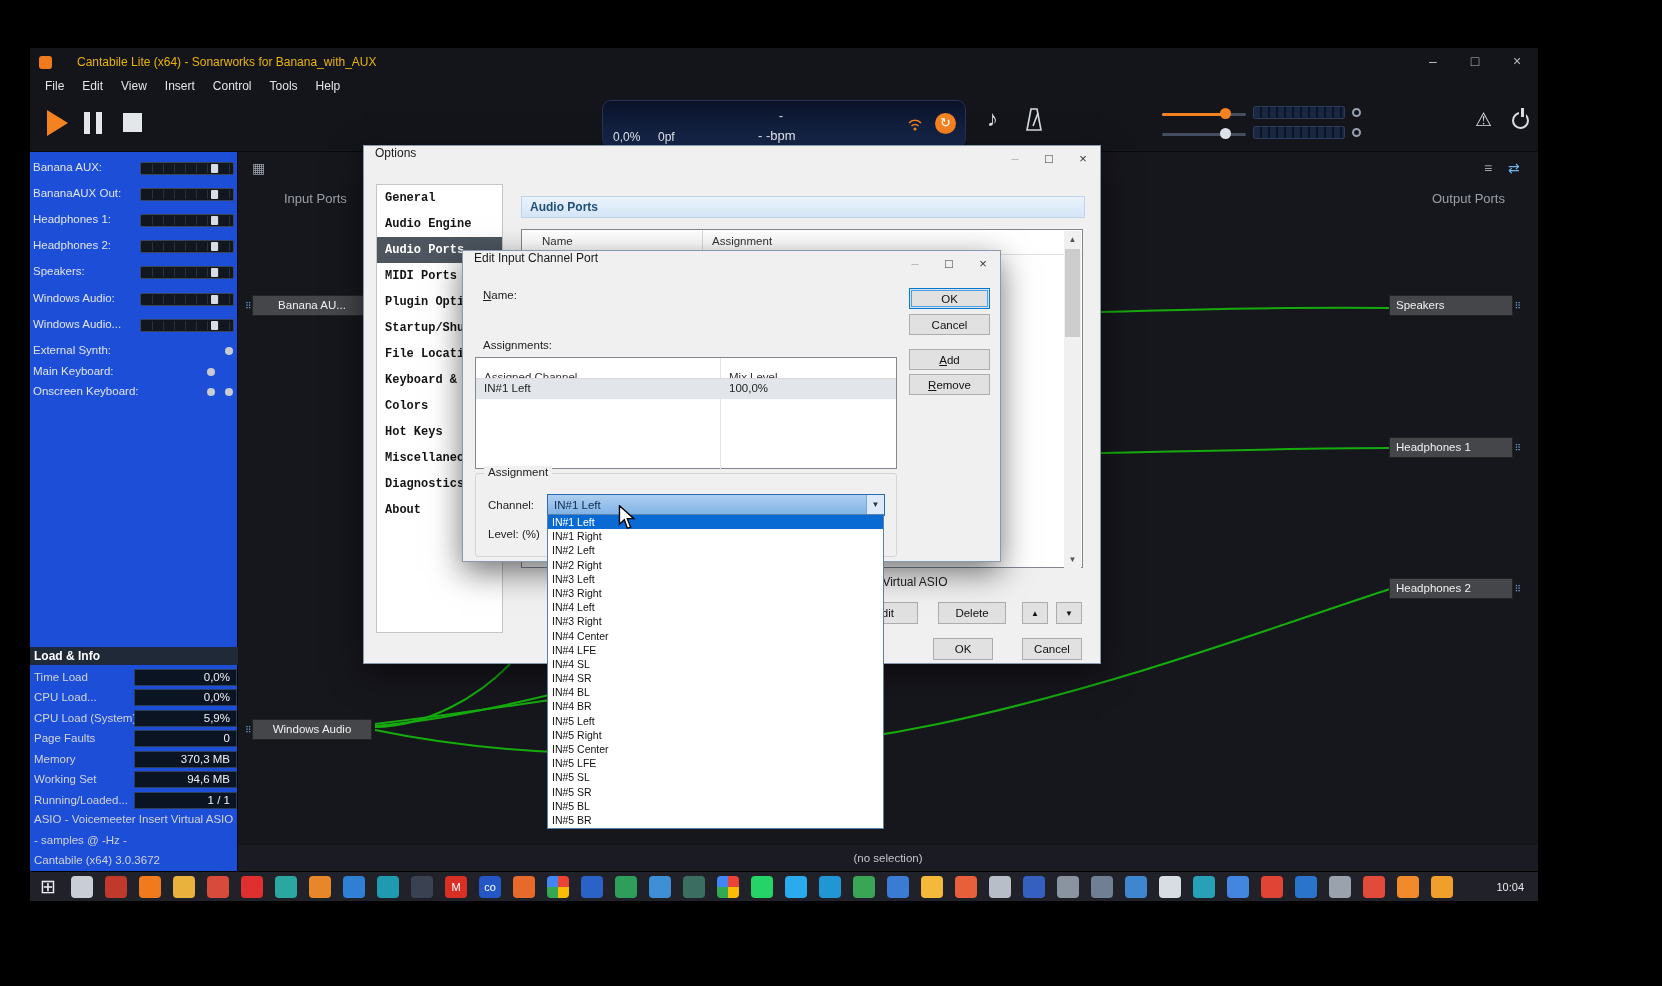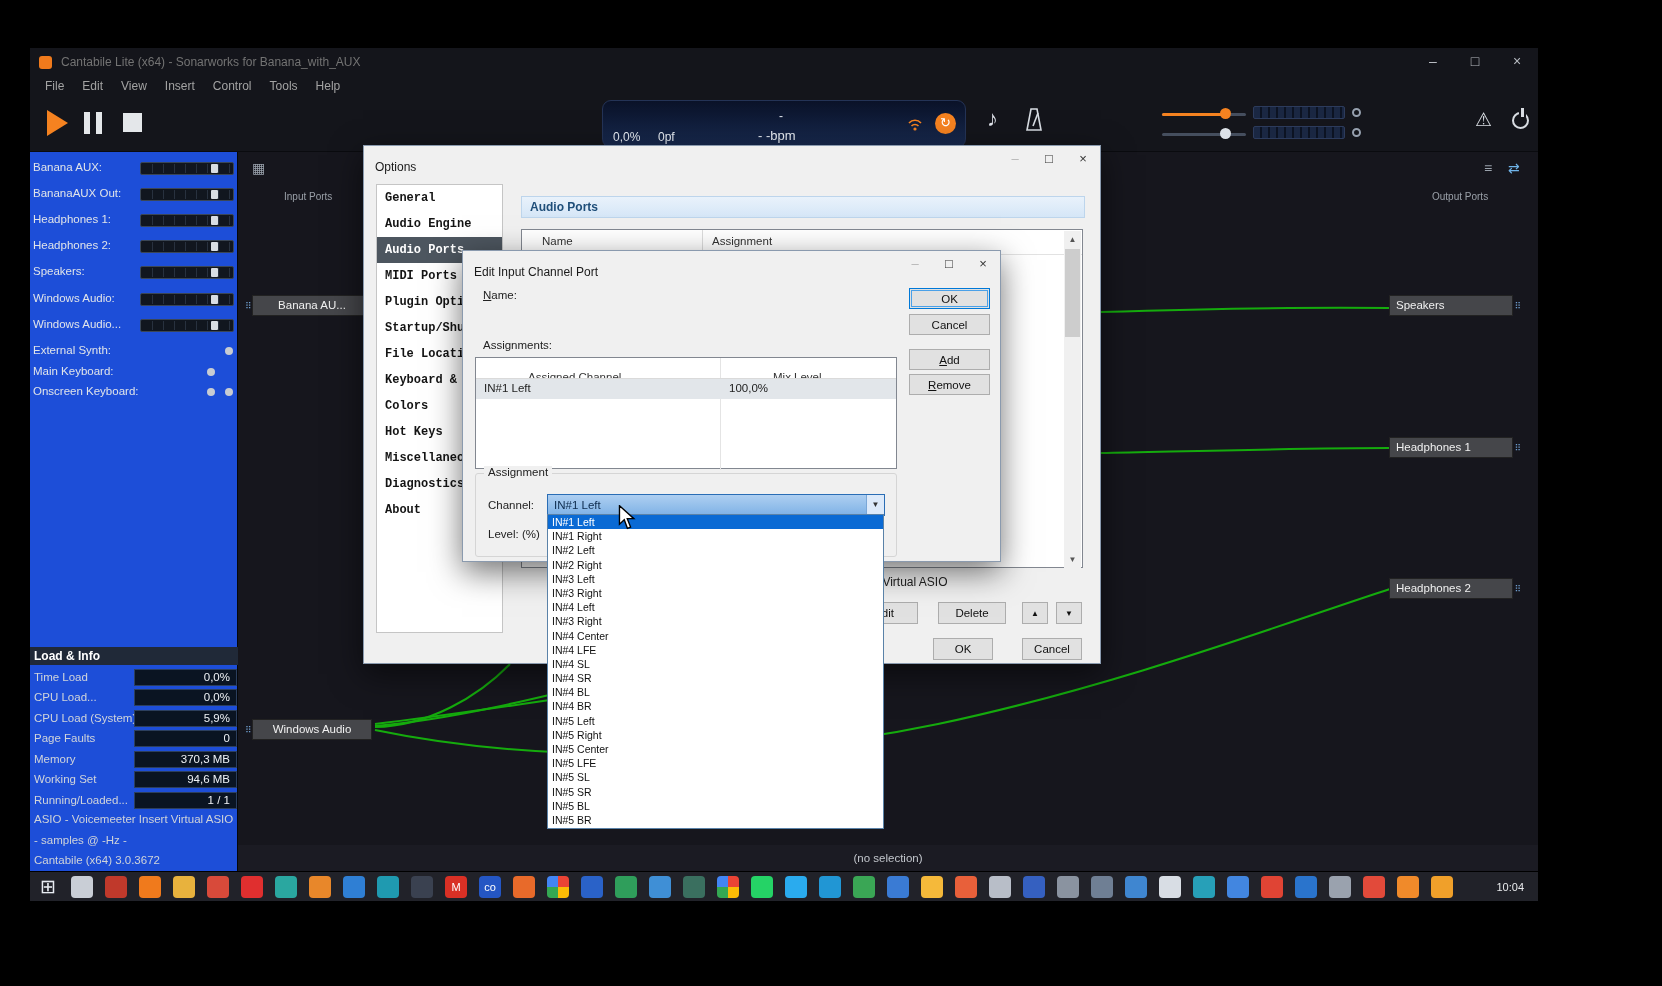--- a/index.html
+++ b/index.html
@@ -2,25 +2,25 @@
 <html><head>
 <meta charset="utf-8">
 <style>
   * { margin:0; padding:0; box-sizing:border-box; }
   body { background:#000; font-family:"Liberation Sans", sans-serif; }
   .screen { position:relative; width:1662px; height:986px; background:#000; overflow:hidden; }
 
   
   .titlebar { position:absolute; left:30px; top:48px; width:1508px; height:28px; background:#14151b; display:flex; align-items:center; }
   .app-logo { width:13px; height:13px; margin-left:9px; border-radius:3px; background:#f07a1c; }
-  .title-text { margin-left:9px; font-size:12px; color:#737373; }
+  .title-text { margin-left:25px; font-size:12px; color:#eab308; }
   .win-ctrls { margin-left:auto; display:flex; }
   .win-ctrls span { width:42px; height:28px; text-align:center; line-height:26px; color:#b8bcc2; font-size:14px; }
   .menubar { position:absolute; left:30px; top:76px; width:1508px; height:21px; background:#14151b; display:flex; align-items:center; padding-left:6px; }
-  .menubar span { padding:0 9px; font-size:12px; color:#a3a3a3; line-height:21px; }
+  .menubar span { padding:0 9px; font-size:12px; color:#e5e5e5; line-height:21px; }
   .toolbar { position:absolute; left:30px; top:97px; width:1508px; height:55px; background:#14151b; border-bottom:1px solid #0a0b0f; }
 
   .tb-play { position:absolute; left:17px; top:13px; width:0; height:0; border-left:21px solid #f58220; border-top:13px solid transparent; border-bottom:13px solid transparent; }
   .tb-pause { position:absolute; left:54px; top:15px; width:18px; height:22px; }
   .tb-pause i { position:absolute; top:0; width:6px; height:22px; background:#e4e7ea; }
   .tb-pause i:last-child { right:0; }
   .tb-stop { position:absolute; left:93px; top:16px; width:19px; height:19px; background:#e4e7ea; }
 
   .display { position:absolute; left:572px; top:3px; width:364px; height:48px; border-radius:9px; background:linear-gradient(#0a1228,#182a50); border:1px solid #243356; }
   .d-load { position:absolute; left:10px; top:29px; font-size:12px; color:#e8edf4; }
@@ -53,33 +53,33 @@
   .slider .hnd { position:absolute; left:70px; top:1px; width:7px; height:9px; background:#d8dde3; border-radius:1px; }
   .led { position:absolute; top:6px; width:8px; height:8px; border-radius:50%; background:#c8ccd2; }
   .li-head { position:absolute; left:0; top:495px; width:208px; height:18px; background:#202938; color:#fff; font-size:12px; font-weight:bold; padding-left:4px; line-height:18px; }
   .li-row { position:absolute; left:0; width:208px; height:19px; }
   .li-label { position:absolute; left:4px; top:3px; font-size:11.5px; color:#d0d4da; white-space:nowrap; }
   .li-value { position:absolute; left:104px; top:1px; width:103px; height:17px; background:#0a1422; border:1px solid #2c3f5e; color:#eef1f5; font-size:11.5px; text-align:right; padding-right:6px; line-height:15px; }
   .sb-footer { position:absolute; left:4px; font-size:11.5px; color:#cfd3d9; white-space:nowrap; }
 
   
   .canvas { position:absolute; left:238px; top:152px; width:1300px; height:719px; background:#16161d; }
-  .cv-label { position:absolute; font-size:10px; color:#9aa0a8; }
+  .cv-label { position:absolute; font-size:13px; color:#9aa0a8; }
   .cv-icon { position:absolute; font-size:14px; color:#9aa2ac; }
   .cv-icon.blue { color:#6fb3e8; }
   .node { position:absolute; height:21px; background:#45464a; border:1px solid #222; color:#f0f0f0; font-size:11.5px; line-height:19px; z-index:2; }
   .node.center { text-align:center; }
   .node.leftpad { padding-left:6px; }
   .grip { position:absolute; top:2px; font-size:9px; color:#6f9fd0; line-height:16px; }
   .cables { position:absolute; left:0; top:0; z-index:1; pointer-events:none; }
   .cv-status { position:absolute; left:0; top:693px; width:1300px; height:26px; background:#1b1b23; color:#c2c6cc; font-size:11.5px; text-align:center; line-height:26px; }
 
   
   .dlg { position:absolute; background:#f0f0f0; border:1px solid #8a9aae; box-shadow:0 10px 30px rgba(0,0,0,.55); }
-  .dlg-title { position:absolute; left:0; top:0; right:0; height:28px; display:flex; align-items:flex-end; }
+  .dlg-title { position:absolute; left:0; top:0; right:0; height:28px; display:flex; align-items:flex-start; }
   .dlg-title-text { margin-left:11px; font-size:12px; color:#1a1a1a; }
   .dlg-btns { margin-left:auto; display:flex; }
   .dlg-btns span { width:34px; height:28px; text-align:center; line-height:26px; font-size:13px; color:#333; }
   .dlg-btns span.dim { color:#b4b4b4; }
   .options { left:363px; top:145px; width:738px; height:519px; z-index:10; }
   .opt-nav { position:absolute; left:12px; top:38px; width:127px; height:449px; background:#fff; border:1px solid #c5c5c5;font-family:Liberation Mono, monospace; }
   .opt-item { height:26px; line-height:26px; padding-left:8px; font-size:12px; font-weight:bold; color:#141414; white-space:nowrap; overflow:hidden; }
   .opt-item.sel { background:#4d565f; color:#fff; }
   .opt-header { position:absolute; left:157px; top:50px; width:564px; height:22px; background:linear-gradient(#e9f2fb,#d5e6f7); border:1px solid #bdd5ec; color:#1f4e79; font-size:12px; font-weight:bold; line-height:20px; padding-left:8px; }
   .opt-table { position:absolute; left:157px; top:83px; width:562px; height:339px; background:#fff; border:1px solid #828790; }
@@ -91,21 +91,21 @@
   .opt-scroll .thumb { position:absolute; left:1px; top:18px; width:15px; height:88px; background:#cdcdcd; }
   .opt-driver { position:absolute; left:415px; top:429px; font-size:12px; color:#222; white-space:nowrap; }
   .wbtn { position:absolute; background:#e1e1e1; border:1px solid #adadad; font-size:11.5px; color:#111; text-align:center; font-family:"Liberation Sans",sans-serif; }
   .wbtn.focus { border:1px solid #0078d7; outline:1px solid #4aa0e8; outline-offset:-3px; }
   .accel::first-letter { text-decoration:underline; }
 
   .editdlg { left:462px; top:250px; width:539px; height:312px; z-index:20; }
   .ed-label { position:absolute; font-size:11.5px; color:#222; }
   .ed-name { position:absolute; left:12px; top:58px; width:422px; height:22px; border:1px solid #7a9ec2; background:#fff; font-size:11.5px; padding:0 4px; color:#111; font-family:"Liberation Sans",sans-serif; }
   .ed-table { position:absolute; left:12px; top:106px; width:422px; height:112px; background:#fff; border:1px solid #828790; }
-  .ed-table .th { position:absolute; top:13px; font-size:11.5px; color:#333;margin-left:44px; }
+  .ed-table .th { position:absolute; top:13px; font-size:11.5px; color:#333; }
   .ed-table .vline { position:absolute; left:244px; top:0; width:1px; height:112px; background:#e4e4e4; }
   .ed-table .hline { position:absolute; left:0; top:20px; width:100%; height:1px; background:#dadada; }
   .ed-row { position:absolute; left:0; top:21px; width:420px; height:20px; background:#e2e6ea; }
   .ed-row span { position:absolute; top:3px; font-size:11.5px; color:#222; }
   .group { position:absolute; left:12px; top:222px; width:422px; height:84px; border:1px solid #d5d5d5; border-radius:3px; }
   .group-label { position:absolute; left:8px; top:-8px; background:#f0f0f0; padding:0 4px; font-size:11.5px; color:#222; }
   .combo { position:absolute; left:84px; top:243px; width:338px; height:22px; border:1px solid #2a6db5; background:linear-gradient(#aecff1,#7fb2e6); }
   .combo .val { position:absolute; left:6px; top:4px; font-size:11.5px; color:#0d2b4d; }
   .combo .arrow { position:absolute; right:0; top:0; width:18px; height:20px; background:#ddeafa; border-left:1px solid #7aa7d7; text-align:center; font-size:8px; line-height:20px; color:#333; }
 

